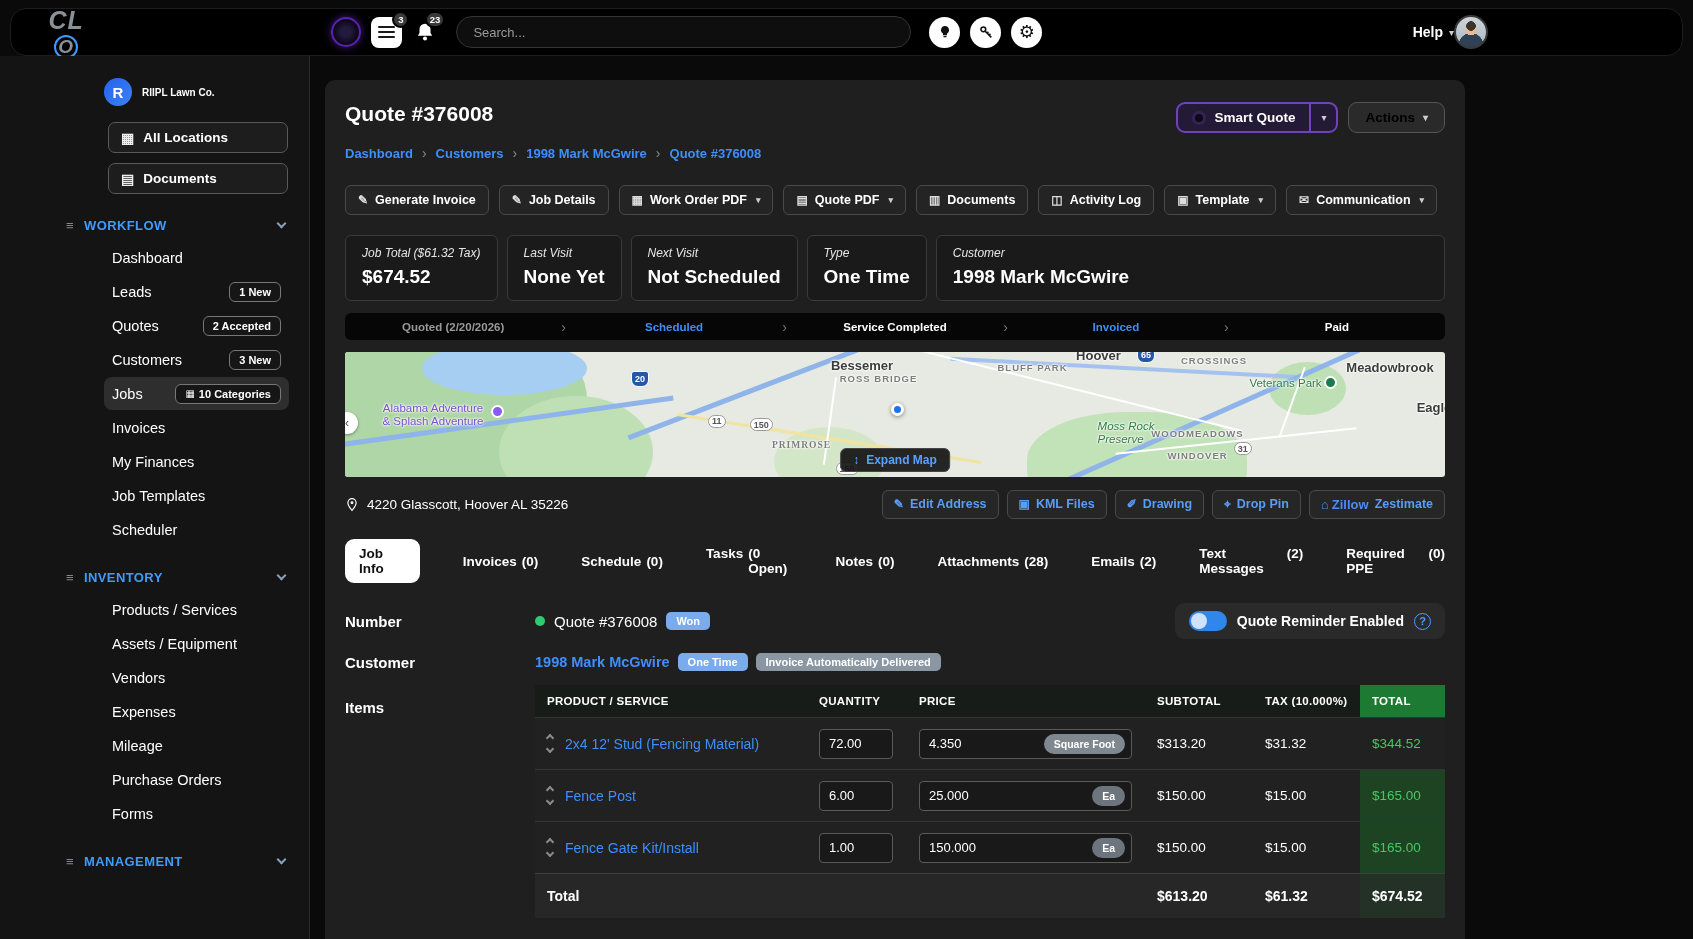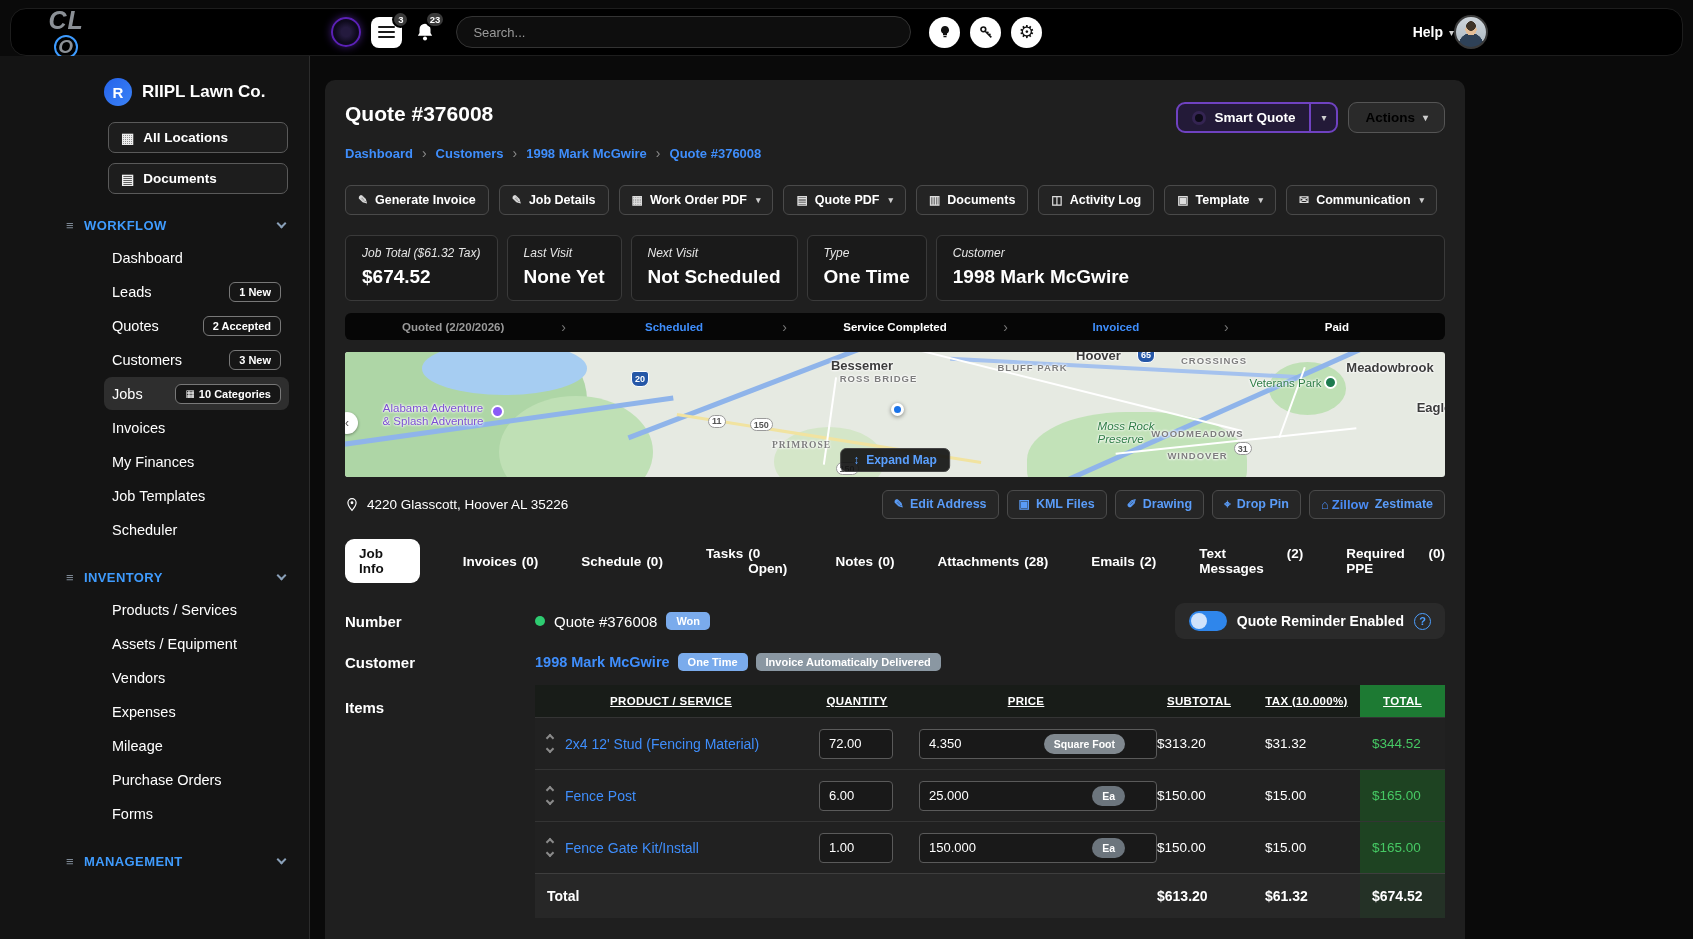--- a/index.html
+++ b/index.html
@@ -61,21 +61,21 @@
       radial-gradient(circle at 50% 42%, #e3bd97 0%, #e3bd97 24%, transparent 25%),
       radial-gradient(circle at 50% 95%, #2e4157 0%, #2e4157 38%, transparent 39%),
       linear-gradient(180deg,#cfd6dc 0%,#aab6bf 100%);
   }
   
   .layout { display:flex; align-items:flex-start; height:883px; }
   
   .sidebar { width:310px; flex-shrink:0; height:100%; background:#141414; border-right:1px solid #2c2c2c; padding-top:22px; overflow:hidden; }
   .company { display:flex; align-items:center; gap:10px; margin:0 0 16px 104px; }
   .company-logo { width:28px; height:28px; border-radius:50%; background:linear-gradient(135deg,#2563eb,#3b82f6); display:flex; align-items:center; justify-content:center; font-size:15px; font-weight:bold; }
-  .company-name { font-size:17px; font-weight:bold; }
+  .company-name { font-size:10px; font-weight:bold; }
   .side-btn {
     display:flex; align-items:center; gap:9px; width:180px; height:31px; margin:0 0 10px 108px;
     background:#1d1d1d; border:1px solid #5a5a5a; border-radius:7px; color:#fff;
     font-size:13.5px; font-weight:bold; padding:0 12px;
   }
   .side-btn .ic { font-size:14px; color:#eee; }
   .sec-head {
     display:flex; align-items:center; margin:24px 24px 8px 66px;
     color:#3f9bfd; font-size:13px; font-weight:bold; letter-spacing:.4px;
   }
@@ -184,38 +184,38 @@
     display:flex; align-items:center; gap:10px; font-size:14px; font-weight:bold;
   }
   .toggle { width:38px; height:20px; border-radius:10px; background:#2f86eb; position:relative; }
   .toggle .knob { position:absolute; left:2px; top:2px; width:16px; height:16px; border-radius:50%; background:#cfe2fb; }
   .help-ico { width:17px; height:17px; border-radius:50%; border:1.5px solid #4d9ffe; color:#4d9ffe; font-size:11px; font-weight:bold; display:flex; align-items:center; justify-content:center; }
   .cust-link { color:#3f8efc; font-size:14.5px; text-decoration:none; font-weight:600; }
   .cust-val { display:flex; align-items:center; gap:8px; }
   
   table.items { width:910px; border-collapse:collapse; table-layout:fixed; }
   table.items th {
-    background:#181c18; color:#fff; font-size:11.5px; font-weight:bold; text-align:center;
-    padding:10px 12px; letter-spacing:.3px;text-decoration:underline;
+    background:#181c18; color:#fff; font-size:11.5px; font-weight:bold; text-align:left;
+    padding:10px 12px; letter-spacing:.3px;
   }
   table.items th.th-total { background:#1d7a33; }
   table.items td { padding:8px 12px; font-size:13.5px; border-top:1px solid #343434; background:#212121; height:52px; }
   td.prod { }
   .prod-inner { display:flex; align-items:center; }
   .updn { display:flex; flex-direction:column; gap:5px; margin-right:12px; }
   .c-up { width:6px; height:6px; border-left:2px solid #8a8a8a; border-top:2px solid #8a8a8a; transform:rotate(45deg); }
   .c-dn { width:6px; height:6px; border-right:2px solid #8a8a8a; border-bottom:2px solid #8a8a8a; transform:rotate(45deg); }
   .prod-link { color:#3f8efc; text-decoration:none; font-size:14px; }
   .qty-input {
     width:74px; height:30px; background:#191919; border:1px solid #5a5a5a; border-radius:4px;
     color:#fff; font-size:13px; padding:0 9px; outline:none; font-family:"Liberation Sans","DejaVu Sans",sans-serif;
   }
   .price-wrap { position:relative; width:210px; }
   .price-input {
-    width:238px; height:30px; background:#191919; border:1px solid #5a5a5a; border-radius:4px;
+    width:213px; height:30px; background:#191919; border:1px solid #5a5a5a; border-radius:4px;
     color:#fff; font-size:13px; padding:0 78px 0 9px; outline:none; font-family:"Liberation Sans","DejaVu Sans",sans-serif;
   }
   .unit-badge {
     position:absolute; right:4px; top:50%; transform:translateY(-50%);
     background:#6c757d; color:#fff; font-size:10.5px; font-weight:bold; padding:4px 10px; border-radius:11px; white-space:nowrap;
   }
   td.cell-total { color:#46c964; background:#1d271e; }
   tr.hl td.cell-total { background:#1e4322; }
   tr.total-row td { background:#272727; font-weight:bold; font-size:14px; border-top:1px solid #3e3e3e; height:44px; }
   tr.total-row td.cell-total { color:#fff; background:#243126; }

